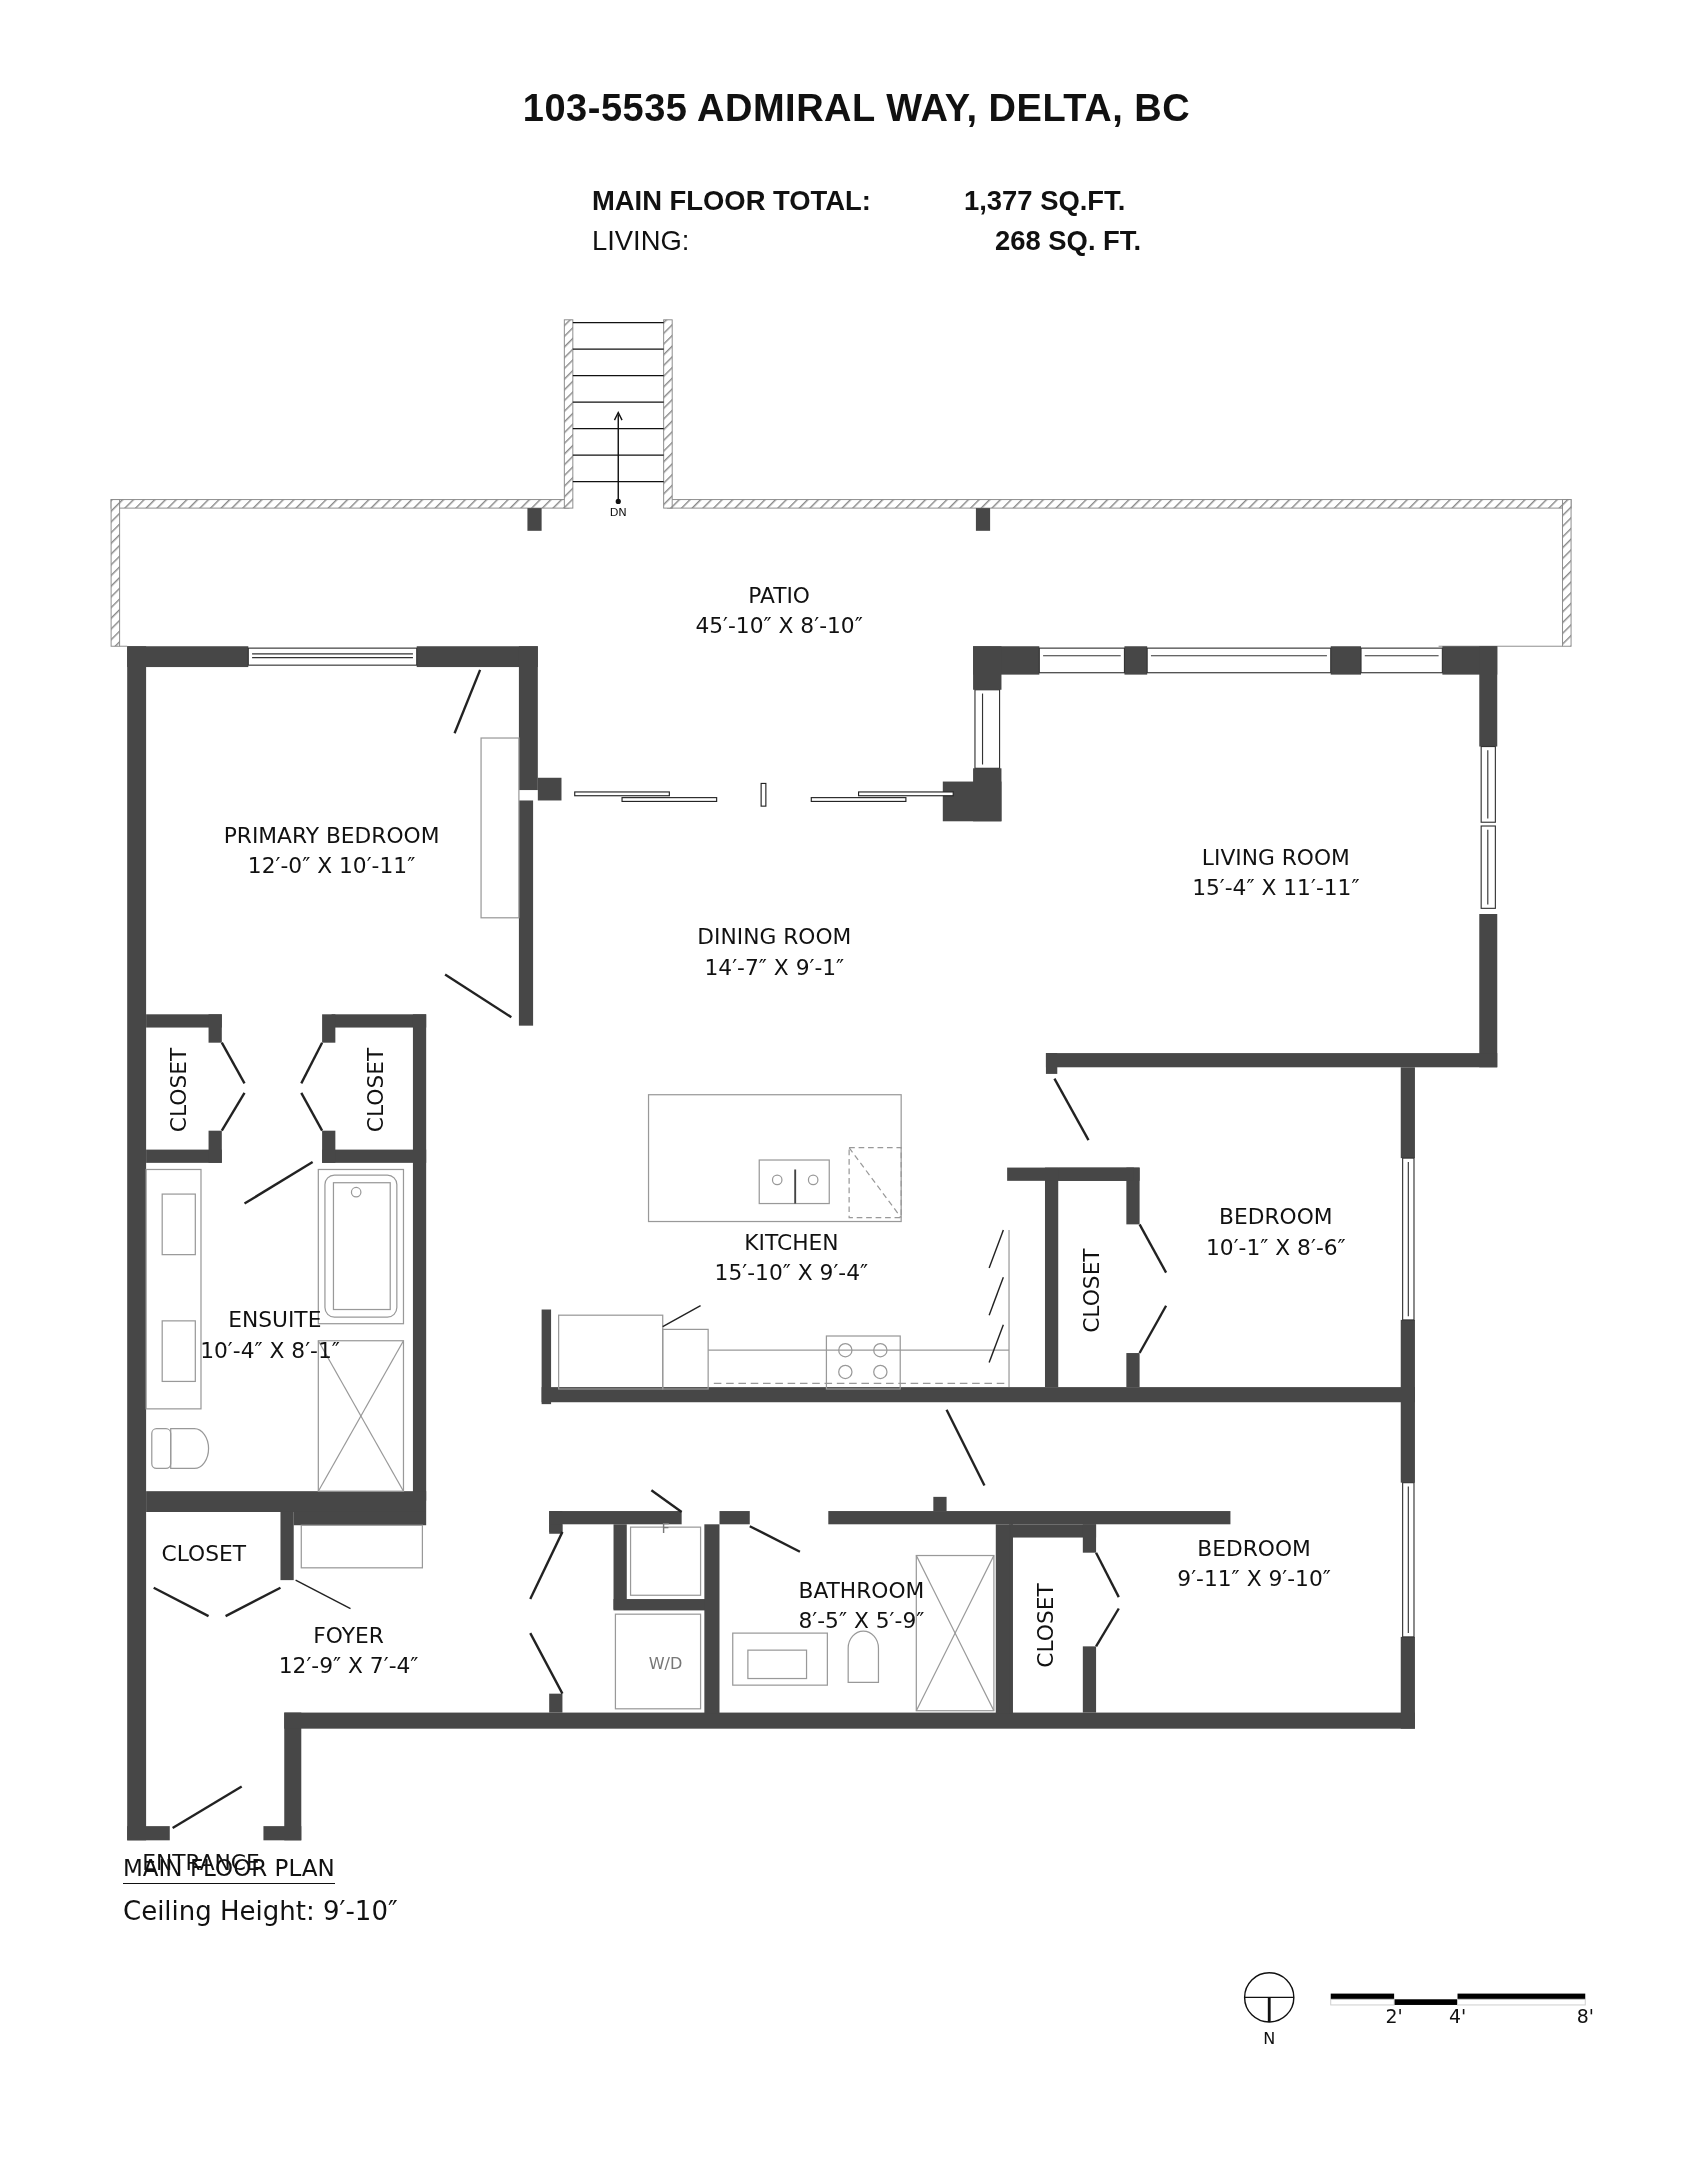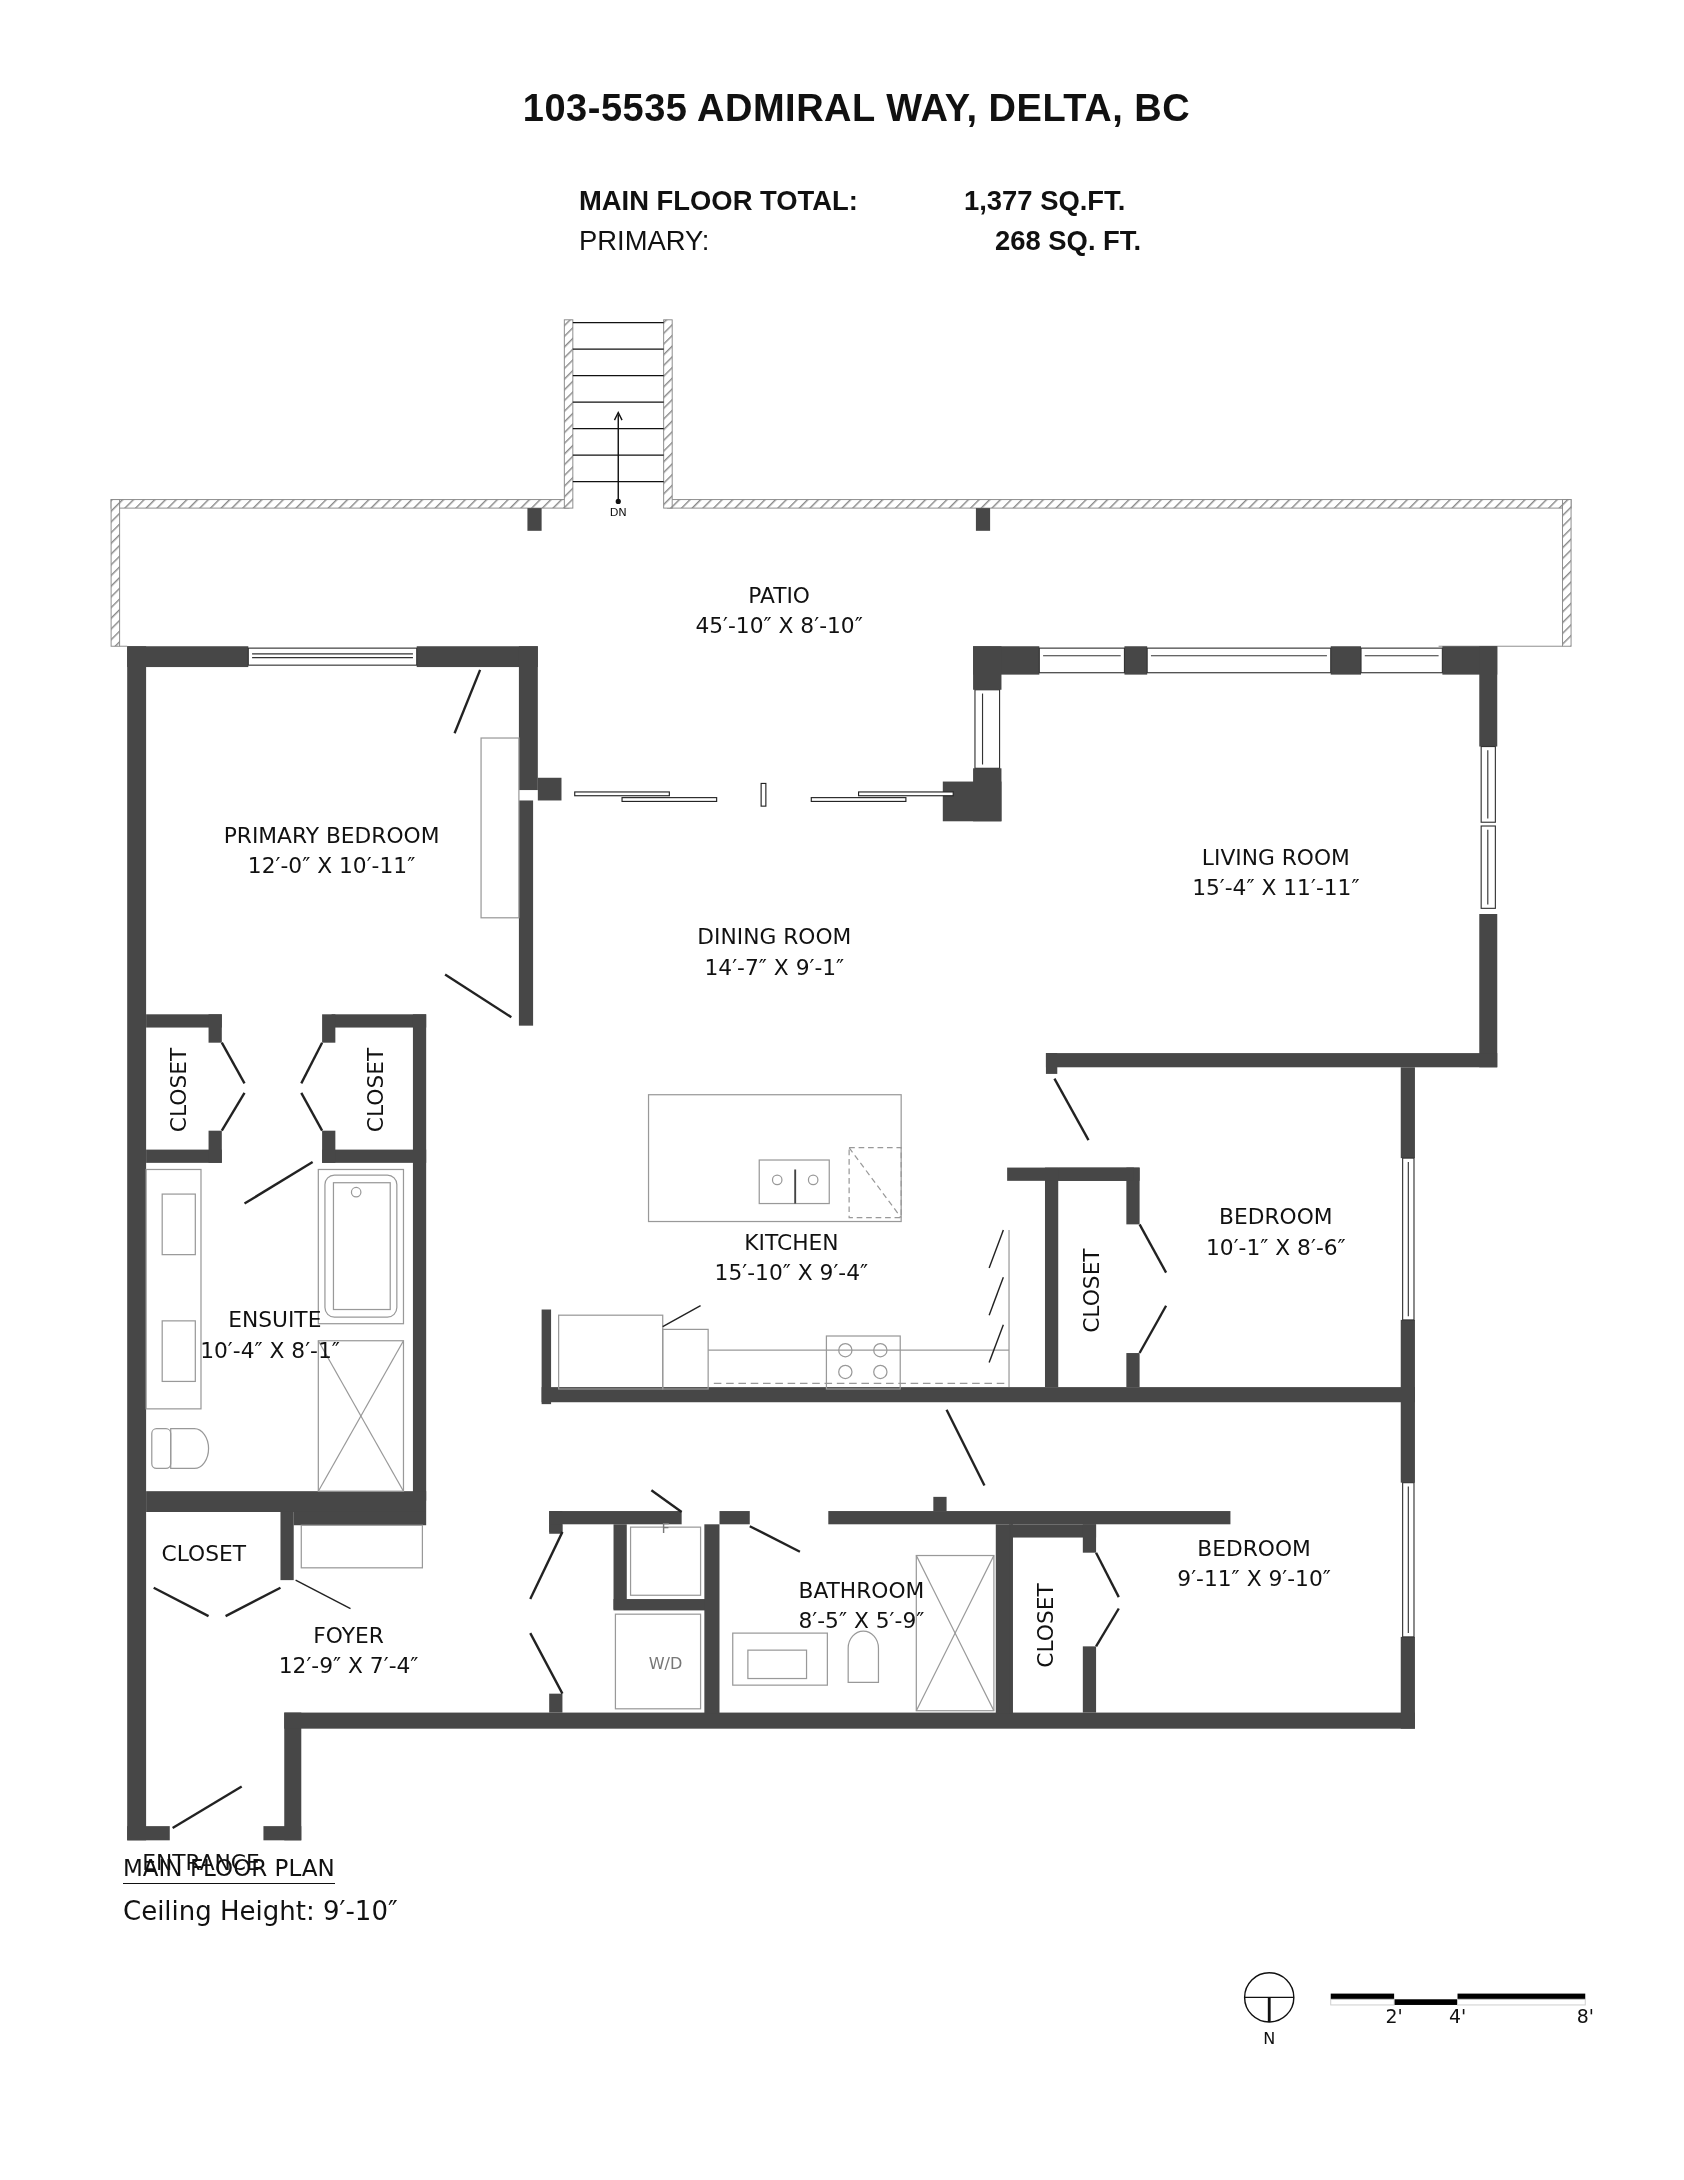--- a/index.html
+++ b/index.html
@@ -1,20 +1,20 @@
 <!DOCTYPE html>
 <html style="font-size:15px"><head>
 <meta charset="utf-8">
 <style>
   html, body { margin: 0; padding: 0; background: #ffffff; }
   body { width: 1685px; height: 2180px; position: relative; overflow: hidden; font-family: "DejaVu Sans", sans-serif; color: #111; }
   .hdr { position: absolute; left: 0; width: 1685px; text-align: center; }
   #title { top: 87px; font-size: 38px; font-weight: bold; letter-spacing: 0.5px; font-family: "Liberation Sans", sans-serif; padding-left: 14px; }
   .area-row { position: absolute; font-family: "Liberation Sans", sans-serif; font-size: 27.4px; }
-  .area-row .lbl { position: absolute; left: 0; white-space: nowrap; }
+  .area-row .lbl { position: absolute; left: 13px; white-space: nowrap; }
   .area-row .val { position: absolute; white-space: nowrap; margin-left: 48px; }
   #row-total { top: 185px; left: 579px; font-weight: bold; }
   #row-total .val { left: 337px; }
   #row-balcony { top: 225px; left: 579px; }
   #row-balcony .val { left: 368px; font-weight: bold; }
   svg#plan { position: absolute; left: 0; top: 0; }
   .room-label { font-family: "DejaVu Sans", sans-serif; font-size: 23px; fill: #111; text-anchor: middle; }
   .legend-title { position: absolute; left: 123px; top: 1855px; font-size: 23px; font-family: "DejaVu Sans", sans-serif; padding-bottom: 1.9px; border-bottom: 1.9px solid #111; white-space: nowrap; }
   .legend-sub { position: absolute; left: 123px; top: 1896px; font-size: 26px; font-family: "DejaVu Sans", sans-serif; white-space: nowrap; }
   .scale-lbl { font-family: "DejaVu Sans", sans-serif; font-size: 20px; fill: #111; }
@@ -22,21 +22,21 @@
 </head>
 <body>
 
 <div class="hdr" id="title">103-5535 ADMIRAL WAY, DELTA, BC</div>
 
 <div class="area-row" id="row-total">
   <span class="lbl">MAIN FLOOR TOTAL:</span>
   <span class="val">1,377 SQ.FT.</span>
 </div>
 <div class="area-row" id="row-balcony">
-  <span class="lbl">PRIMARY:</span>
+  <span class="lbl">LIVING:</span>
   <span class="val">268 SQ. FT.</span>
 </div>
 
 <svg id="plan" width="1685" height="2180" viewBox="0 0 1780 2304" xmlns="http://www.w3.org/2000/svg">
   <defs>
     <pattern id="hatch" patternUnits="userSpaceOnUse" width="8" height="8" patternTransform="rotate(45)">
       <rect width="8" height="8" fill="#ffffff"></rect>
       <line x1="0" y1="0" x2="0" y2="8" stroke="#8a8a8a" stroke-width="3"></line>
     </pattern>
   </defs>

